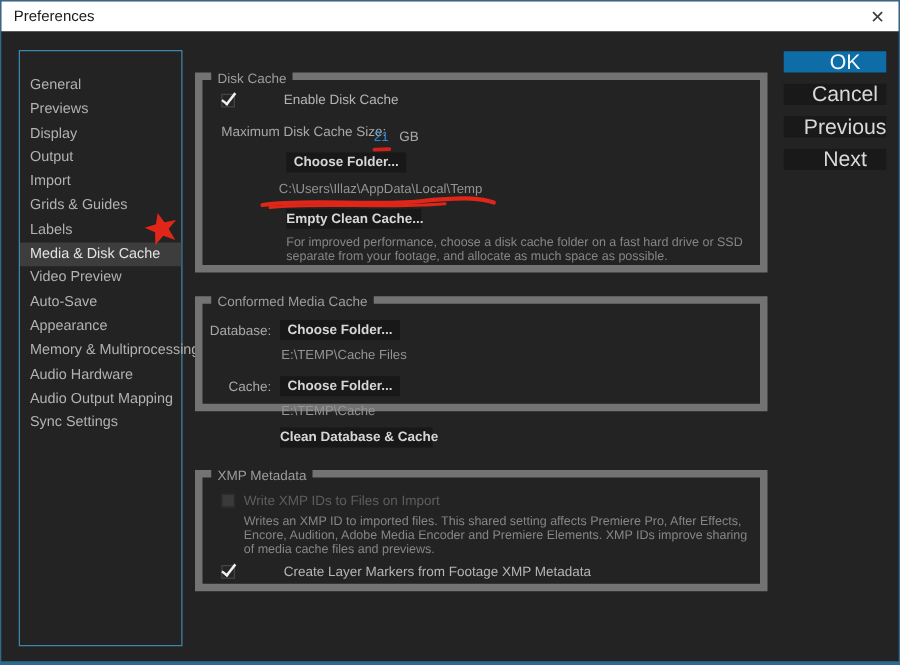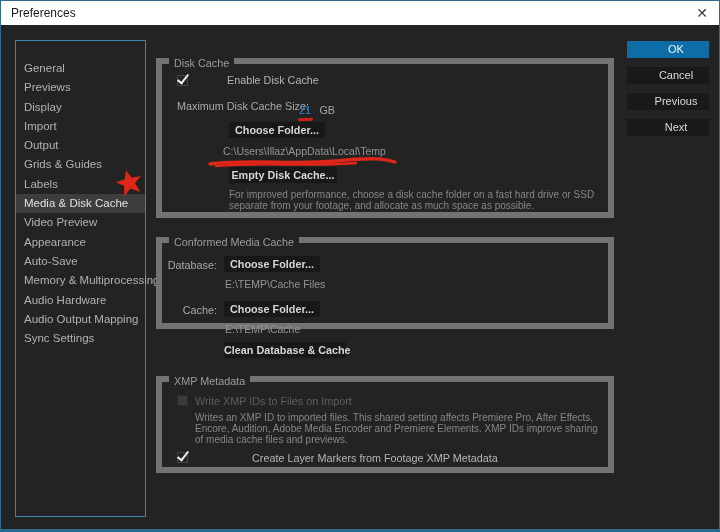--- a/index.html
+++ b/index.html
@@ -33,21 +33,21 @@
   .lbl-bright { font-size: 10.8px; color: #b5b5b5; white-space: nowrap; padding-left: 32px; }
   .lbl-dim { font-size: 10.8px; color: #5e5e5e; white-space: nowrap; }
   .path { font-size: 10.5px; color: #949494; white-space: nowrap; }
   .desc { font-size: 10px; line-height: 10.8px; color: #868686; }
 
   .btn { position: absolute; height: 16px; line-height: 16px; text-align: center;
          background: #181818; color: #d6d6d6; font-size: 10.8px; font-weight: 700;
          white-space: nowrap; cursor: default; }
 
   .action { position: absolute; left: 626px; width: 82px; height: 17px; line-height: 17px;
-            text-align: center; font-size: 11px; background: #191919; color: #d9d9d9; cursor: default; padding-left: 16px; }
+            text-align: center; font-size: 17px; background: #191919; color: #d9d9d9; cursor: default; padding-left: 16px; }
   .action.primary { background: #0e6ca6; color: #eef7ff; }
 
   
   .cb { position: absolute; width: 11px; height: 11px; background: #3a3a3a; border: 1px solid #2b2b2b; }
   .cb.checked { background: #242424; border-color: #454545; }
   .cb.checked::after { content: ""; position: absolute; left: 2px; top: -4px; width: 4px; height: 10px;
                        border-right: 2px solid #f0f0f0; border-bottom: 2px solid #f0f0f0;
                        transform: rotate(38deg); }
 
   
@@ -64,28 +64,28 @@
 
   <div class="titlebar">
     <span class="title">Preferences</span>
     <span class="close">✕</span>
   </div>
 
   <div class="sidebar">
     <div class="side-item">General</div>
     <div class="side-item">Previews</div>
     <div class="side-item">Display</div>
+    <div class="side-item">Output</div>
     <div class="side-item">Import</div>
-    <div class="side-item">Output</div>
     <div class="side-item">Grids &amp; Guides</div>
     <div class="side-item">Labels</div>
     <div class="side-item selected">Media &amp; Disk Cache</div>
     <div class="side-item">Video Preview</div>
+    <div class="side-item">Auto-Save</div>
     <div class="side-item">Appearance</div>
-    <div class="side-item">Auto-Save</div>
     <div class="side-item">Memory &amp; Multiprocessing</div>
     <div class="side-item">Audio Hardware</div>
     <div class="side-item">Audio Output Mapping</div>
     <div class="side-item">Sync Settings</div>
   </div>
 
   <svg class="annotation-svg" style="left:112px; top:168px;" width="32" height="27" viewBox="0 0 32 27">
     <polygon points="16,1 19.5,9.5 29,10 21.5,15.5 24.5,25.5 16,19.8 8,25.5 10.3,15.5 3,10 12.5,9.5" fill="#df2618" transform="rotate(-14 16 13)"></polygon>
   </svg>
 
@@ -102,21 +102,21 @@
     </span>
 
     <div class="btn" style="left:67px; top:58px; width:96px;">Choose Folder...</div>
 
     <span class="path abs" style="left:61px; top:81px;">C:\Users\Illaz\AppData\Local\Temp</span>
     <svg class="annotation-svg" style="left:44px; top:91px;" width="192" height="14" viewBox="0 0 192 14">
       <path d="M4,9 C 40,4 90,10 130,6 S 180,4 189,7" fill="none" stroke="#df2618" stroke-width="3.4" stroke-linecap="round"></path>
       <path d="M10,11 C 50,7 100,12 150,8" fill="none" stroke="#df2618" stroke-width="2.4" stroke-linecap="round"></path>
     </svg>
 
-    <div class="btn" style="left:67px; top:103px; width:108px;">Empty Disk Cache...</div>
+    <div class="btn" style="left:67px; top:103px; width:108px;">Empty Clean Cache...</div>
 
     <div class="desc abs" style="left:67px; top:126px; width:398px;">For improved performance, choose a disk cache folder on a fast hard drive or SSD separate from your footage, and allocate as much space as possible.</div>
   </div>
 
   <div class="groupbox" id="group-conformed">
     <span class="glabel">Conformed Media Cache</span>
 
     <span class="lbl abs" style="left:0; top:16px; width:55px; text-align:right;">Database:</span>
     <div class="btn" style="left:62px; top:13px; width:96px;">Choose Folder...</div>
     <span class="path abs" style="left:63px; top:35px;">E:\TEMP\Cache Files</span>
@@ -130,21 +130,21 @@
 
   <div class="groupbox" id="group-xmp">
     <span class="glabel">XMP Metadata</span>
 
     <span class="cb abs" style="left:15px; top:13px;"></span>
     <span class="lbl-dim abs" style="left:33px; top:13px;">Write XMP IDs to Files on Import</span>
 
     <div class="desc abs" style="left:33px; top:31px; width:408px;">Writes an XMP ID to imported files. This shared setting affects Premiere Pro, After Effects, Encore, Audition, Adobe Media Encoder and Premiere Elements. XMP IDs improve sharing of media cache files and previews.</div>
 
     <span class="cb checked abs" style="left:15px; top:70px;"></span>
-    <span class="lbl-bright abs" style="left:33px; top:70px;margin-left:25px;">Create Layer Markers from Footage XMP Metadata</span>
+    <span class="lbl-bright abs" style="left:33px; top:70px;">Create Layer Markers from Footage XMP Metadata</span>
   </div>
 
   <div class="action primary" style="top:40px;">OK</div>
   <div class="action" style="top:66px;">Cancel</div>
   <div class="action" style="top:92px;">Previous</div>
   <div class="action" style="top:118px;">Next</div>
 
 </div>
 
 </body></html>

